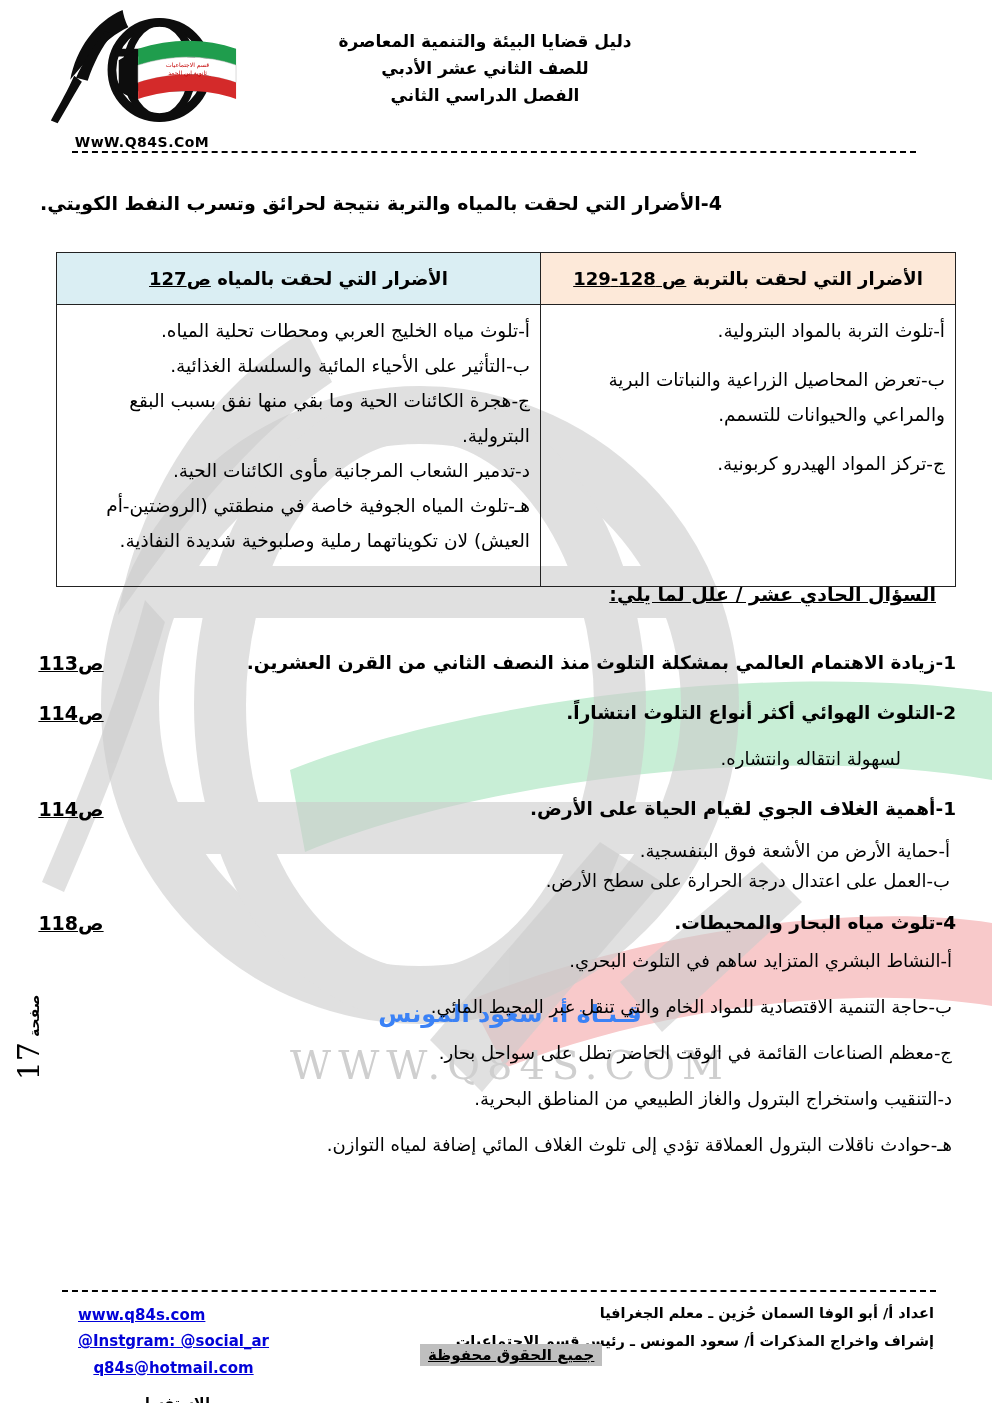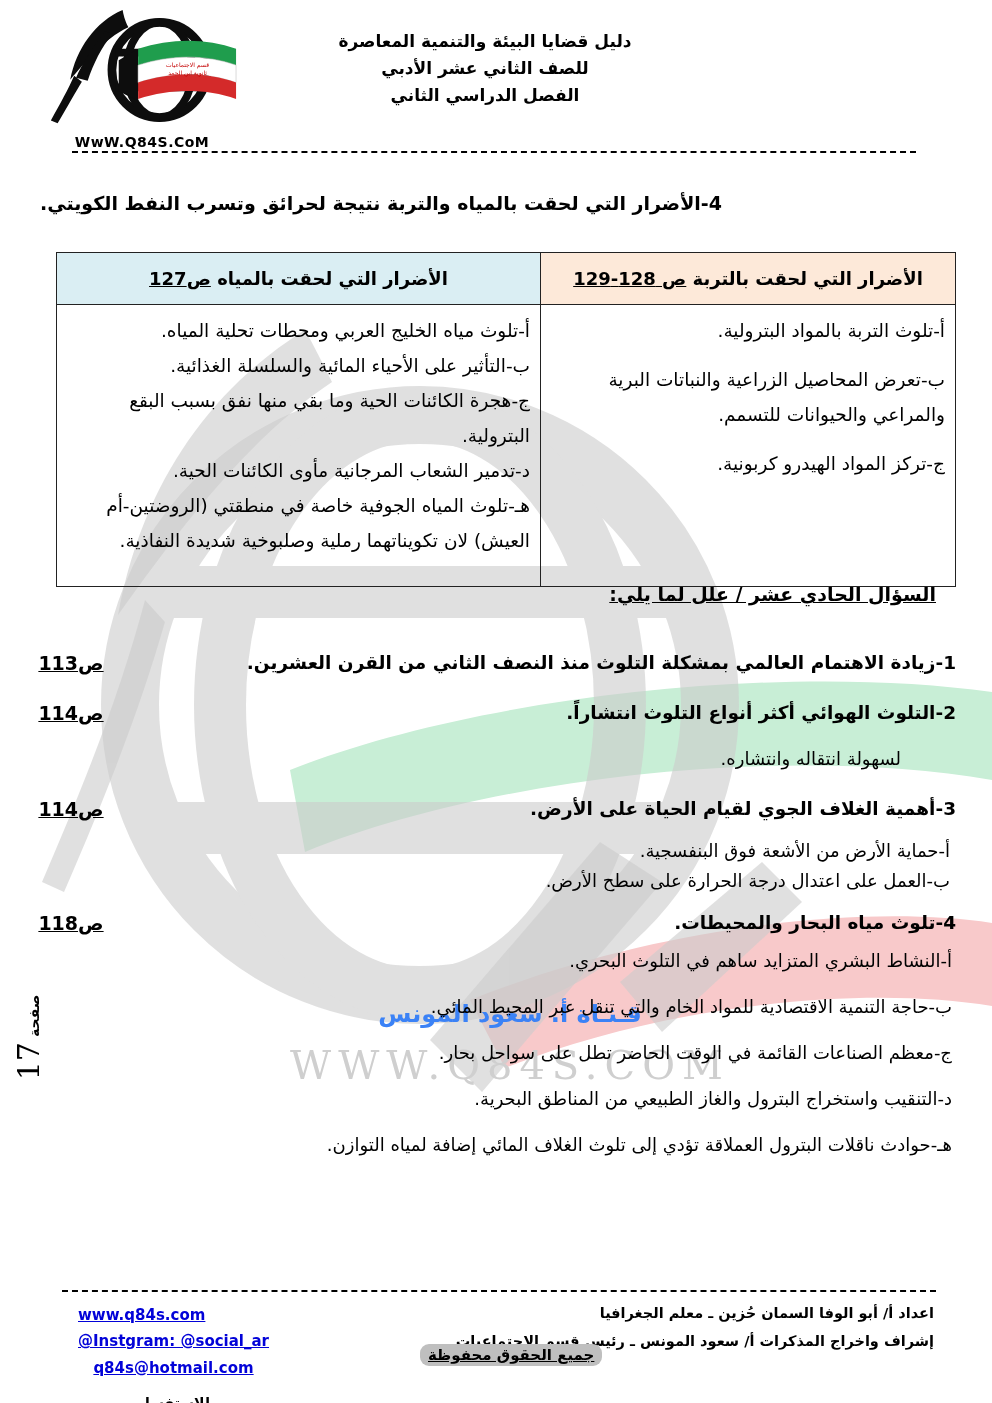--- a/index.html
+++ b/index.html
@@ -73,21 +73,21 @@
 
   
   .footer-right { position:absolute; top:1300px; right:58px; width:520px;
                   font-size:14.5px; font-weight:bold; text-align:right; line-height:1.9; }
   .footer-left { position:absolute; top:1302px; left:78px; direction:ltr; text-align:left;
                  font-size:15px; line-height:1.75; }
   .flink { color:#0202d8; font-weight:bold; text-decoration:underline; display:inline-block; }
   .email-row { display:flex; align-items:center; gap:10px;flex-direction:column; }
   .inquiry { color:#000; font-weight:bold; font-size:14px; }
   .rights { position:absolute; top:1344px; left:420px; background:#bfbfbf; color:#000;
-            font-size:15px; font-weight:bold; text-decoration:underline; padding:2px 8px;border-radius:9px; }
+            font-size:15px; font-weight:bold; text-decoration:underline; padding:2px 8px; }
 </style>
 </head>
 <body>
 
 <div class="page">
 
   <div class="layer-watermark">
     <svg width="992" height="1403" viewBox="0 0 992 1403">
 
       <path d="M290,770 C470,698 780,662 992,692 L992,780 C780,743 480,780 305,852 Z" fill="#c8eed6"></path>
@@ -197,21 +197,21 @@
       <div>
         <div class="q-row q2">
           <div class="q-text">2-التلوث الهوائي أكثر أنواع التلوث انتشاراً.</div>
           <div class="q-ref">ص114</div>
         </div>
         <div class="a-line ans-q2">لسهولة انتقاله وانتشاره.</div>
       </div>
 
       <div>
         <div class="q-row q3">
-          <div class="q-text">3-أهمية الغلاف الجوي لقيام الحياة على الأرض.</div>
+          <div class="q-text">1-أهمية الغلاف الجوي لقيام الحياة على الأرض.</div>
           <div class="q-ref">ص114</div>
         </div>
         <div class="ans-q3">
           <div class="a-line">أ-حماية الأرض من الأشعة فوق البنفسجية.</div>
           <div class="a-line">ب-العمل على اعتدال درجة الحرارة على سطح الأرض.</div>
         </div>
       </div>
 
       <div>
         <div class="q-row q4">

